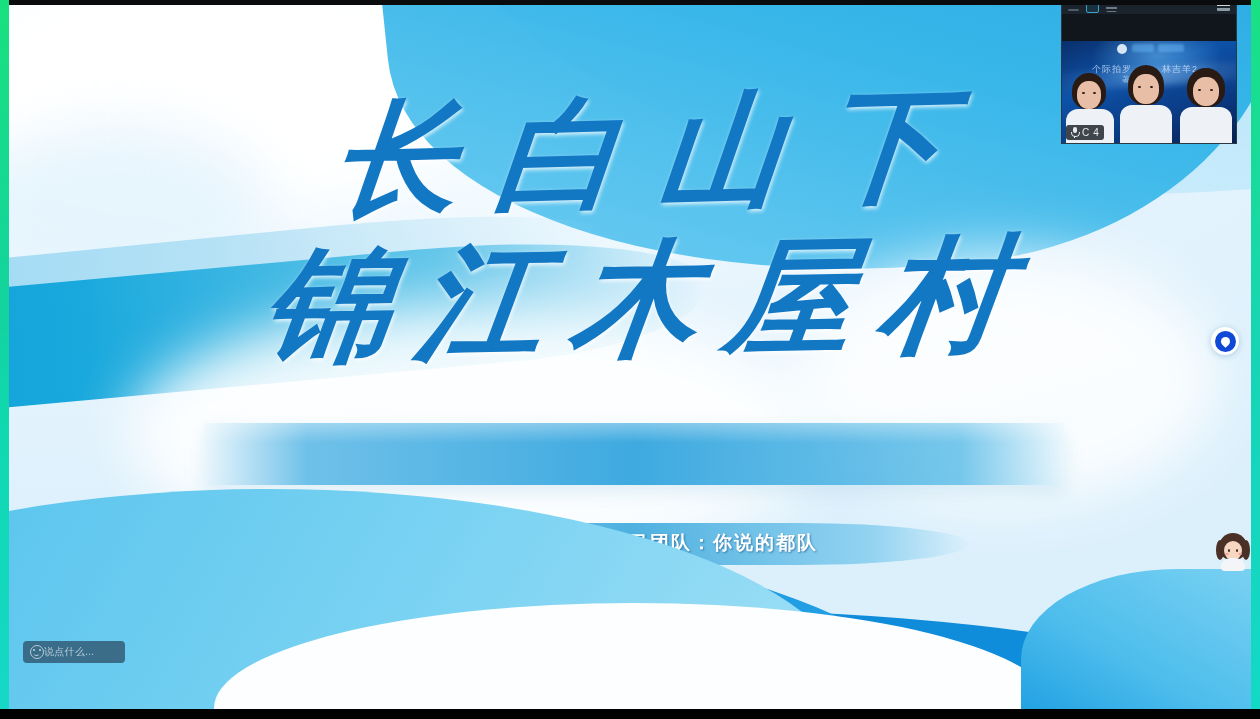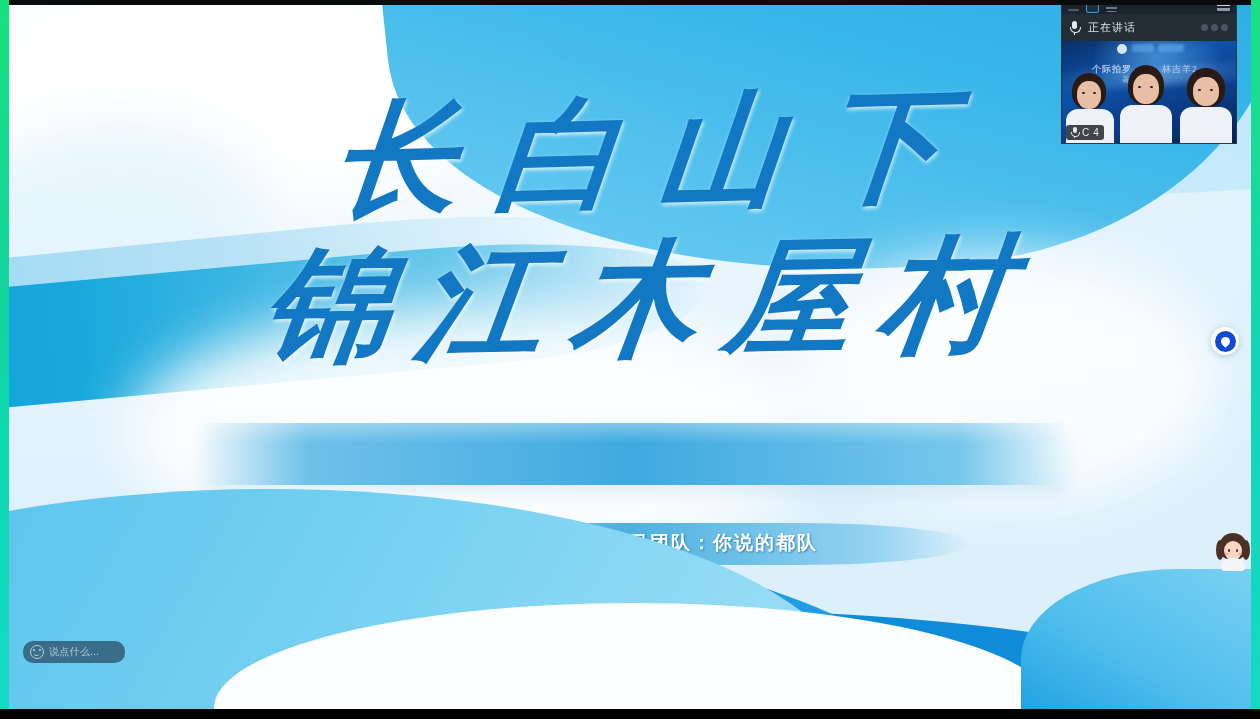--- a/index.html
+++ b/index.html
@@ -137,22 +137,22 @@
   .av-blush.l{left:9px;} .av-blush.r{left:22px;}
   .av-body{position:absolute;left:5px;top:25px;width:24px;height:13px;
            border-radius:10px 10px 4px 4px;background:#f3f5f8;}
   .av-hair2{position:absolute;left:0px;top:7px;width:8px;height:20px;border-radius:50%;
            background:#4b3028;}
   .av-hair3{position:absolute;left:26px;top:7px;width:8px;height:20px;border-radius:50%;
            background:#4b3028;}
 
   
   .chat-pill{position:absolute;left:14px;top:636px;width:88px;height:22px;
-             background:rgba(30,52,74,.62);border-radius:10px;
-             display:flex;align-items:center;gap:5px;padding:0 7px;z-index:30;}
+             background:rgba(30,52,74,.62);border-radius:4px;
+             display:flex;align-items:center;padding:0 7px;z-index:30;}
   .smiley{width:12px;height:12px;border-radius:50%;border:1.3px solid #b9ccd9;
           position:relative;flex:0 0 auto;}
   .smiley::before,.smiley::after{content:"";position:absolute;width:1.6px;height:1.6px;
           background:#b9ccd9;border-radius:50%;top:3px;}
   .smiley::before{left:2.4px;} .smiley::after{right:2.4px;}
   .smiley .mouth{position:absolute;left:2.5px;bottom:2px;width:5.5px;height:2.6px;
           border-bottom:1.2px solid #b9ccd9;border-radius:0 0 6px 6px;}
   .chat-ph{color:#b9ccd9;font-size:10px;white-space:nowrap;letter-spacing:.3px;}
 
   
@@ -190,21 +190,21 @@
   .feed-streak{position:absolute;left:-10px;top:26px;width:210px;height:18px;
            background:linear-gradient(90deg,rgba(255,255,255,0),rgba(170,215,255,.35),rgba(255,255,255,0));
            transform:rotate(-4deg);filter:blur(3px);}
   .feed-logo{position:absolute;left:55px;top:3px;width:10px;height:10px;border-radius:50%;
            background:rgba(235,245,255,.9);}
   .feed-chip{position:absolute;top:3px;height:8px;border-radius:2px;
            background:rgba(110,190,255,.45);filter:blur(1px);}
   .fc1{left:70px;width:22px;} .fc2{left:96px;width:26px;}
   .feed-text{position:absolute;top:22px;color:rgba(220,236,255,.72);font-size:9px;
            letter-spacing:1px;filter:blur(.5px);white-space:nowrap;}
-  .ft1{left:30px;font-weight:bold;} .ft2{left:100px;}
+  .ft1{left:30px;} .ft2{left:100px;}
   .feed-text2{position:absolute;left:60px;top:33px;color:rgba(220,236,255,.6);font-size:8px;filter:blur(.6px);}
 
   .person{position:absolute;bottom:0;}
   .p-hair{position:absolute;border-radius:50% 50% 42% 42%;background:#2a1a14;}
   .p-face{position:absolute;border-radius:46%;background:#e8bfa6;}
   .p-shirt{position:absolute;border-radius:12px 12px 0 0;background:#eef2f6;}
   .p1{left:4px;width:48px;height:74px;}
   .p2{left:58px;width:52px;height:80px;}
   .p3{left:118px;width:52px;height:78px;}
   .p-eye{position:absolute;width:3px;height:2px;background:#241510;border-radius:50%;}
@@ -284,33 +284,20 @@
   <div id="video-panel">
 
     <div class="vp-toolbar">
       <span class="tb-ico tb-min"></span>
       <span class="tb-ico tb-win"></span>
       <span class="tb-ico tb-menu"></span>
       <span class="tb-spacer"></span>
       <span class="tb-more"></span>
     </div>
 
-    <div class="vp-status">
-      <span class="mic">
-        <span class="cap"></span>
-          <span class="arc"></span>
-          <span class="stem"></span>
-      </span>
-      <span class="vp-status-text">正在讲话</span>
-      <span class="vp-dots">
-        <i></i>
-          <i></i>
-          <i></i>
-      </span>
-    </div>
 
     <div class="vp-feed">
       <div class="feed-glow"></div>
       <div class="feed-streak"></div>
       <div class="feed-logo"></div>
       <div class="feed-chip fc1"></div>
       <div class="feed-chip fc2"></div>
       <div class="feed-text ft1">个际拍罗</div>
       <div class="feed-text ft2">林吉羊2</div>
       <div class="feed-text2">著</div>

